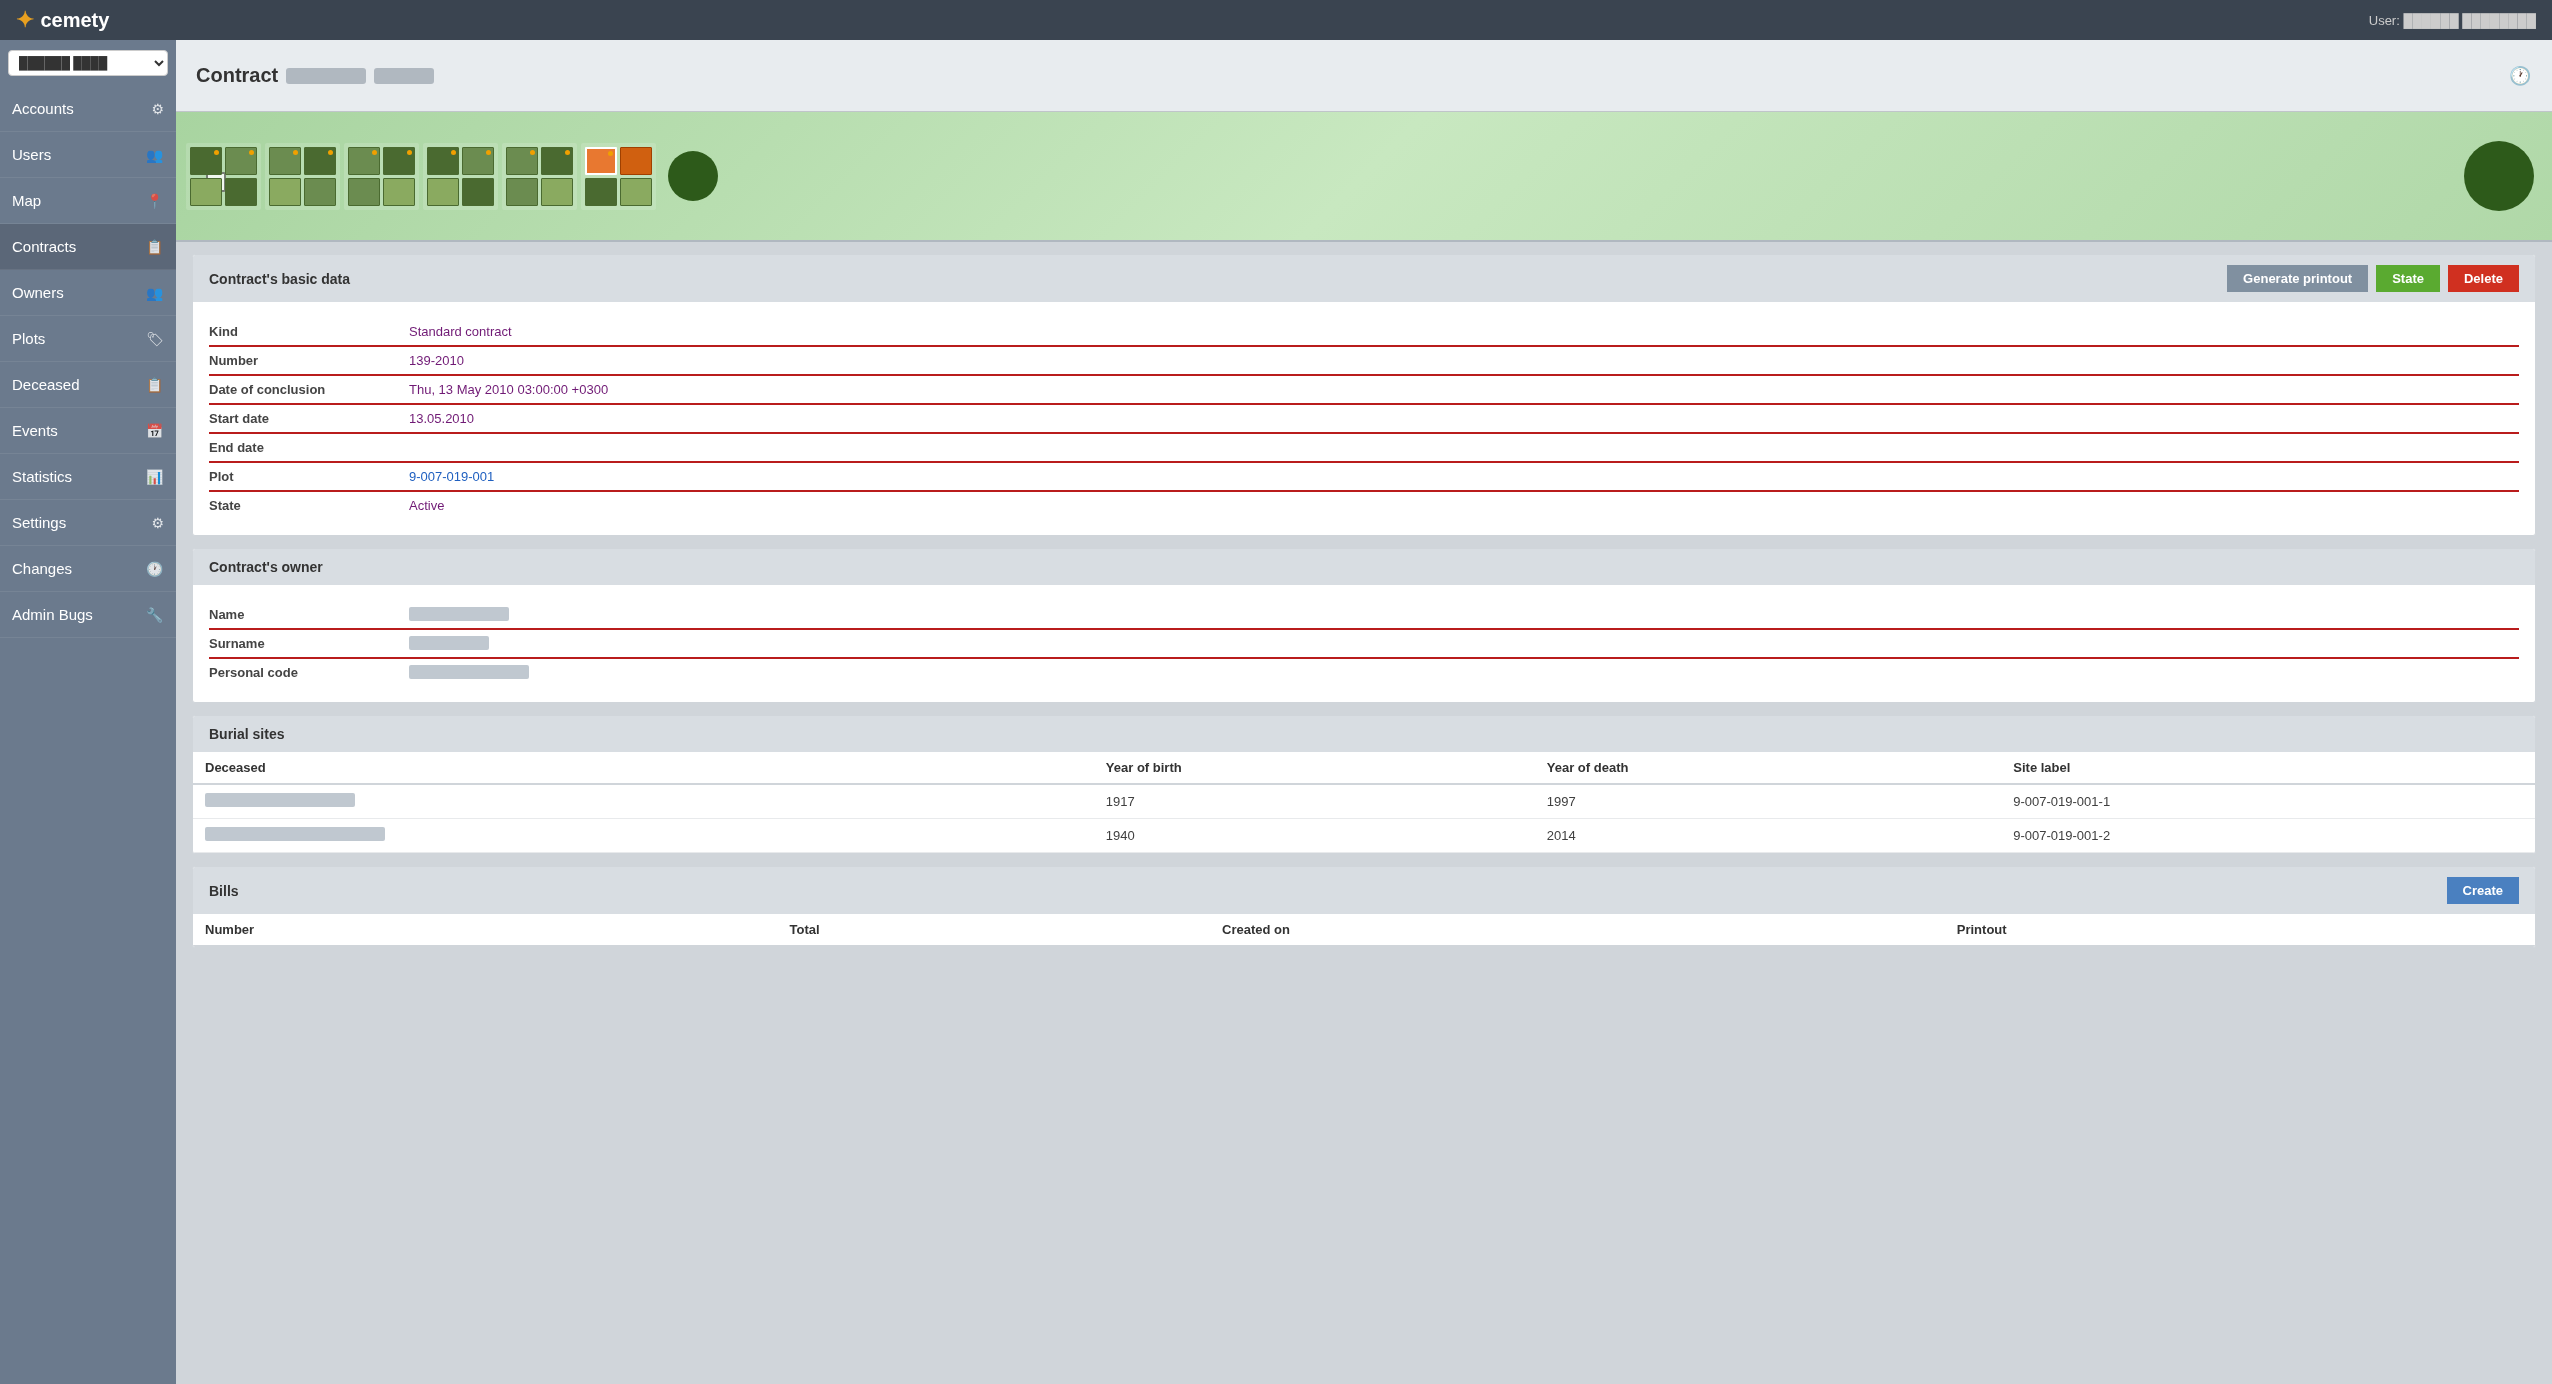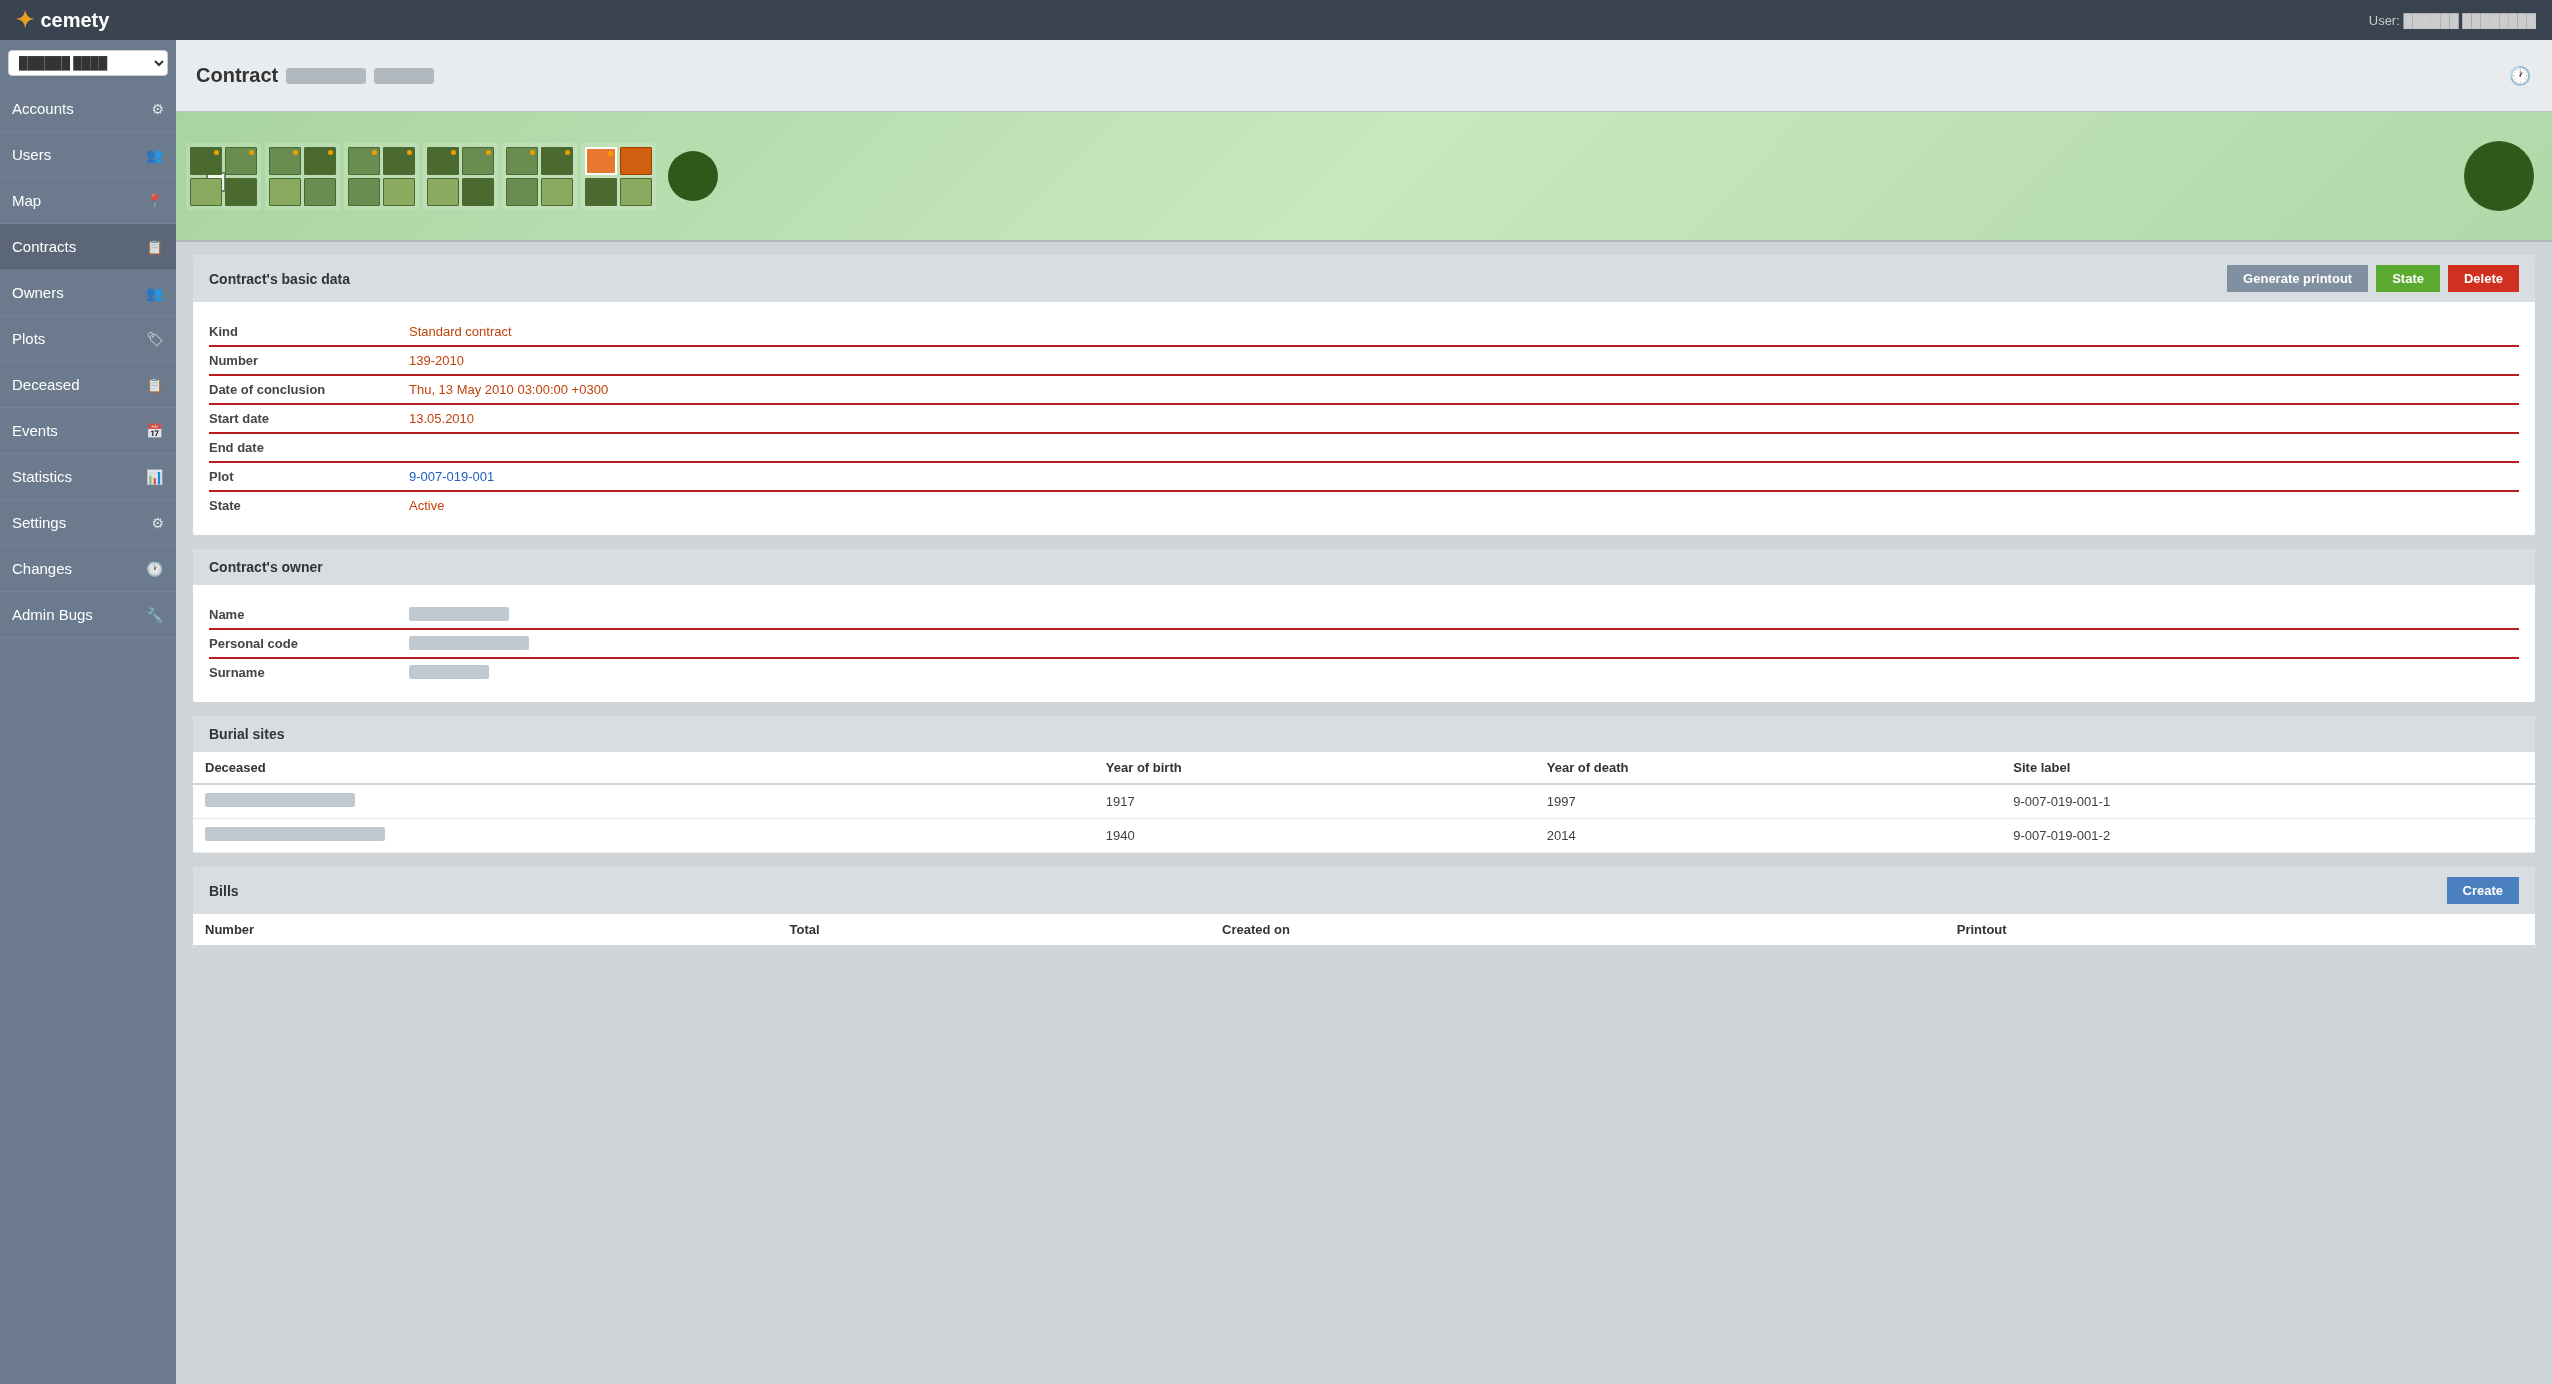--- a/index.html
+++ b/index.html
@@ -229,21 +229,21 @@
     }
     .data-row:last-child { border-bottom: none; }
     .data-label {
       width: 200px;
       font-weight: bold;
       color: #444;
       font-size: 13px;
       flex-shrink: 0;
     }
     .data-value {
-      color: #c2410c;
+      color: #701a75;
       font-size: 13px;
     }
     .data-value.link { color: #2060c0; cursor: pointer; }
     .data-value.redacted {
       display: inline-block;
       height: 14px;
       background: #c0c8d0;
       border-radius: 2px;
       min-width: 80px;
     }
@@ -472,26 +472,26 @@
       <div class="card-header">
         <span>Contract's owner</span>
       </div>
       <div class="card-body">
         <div class="data-table">
           <div class="data-row">
             <span class="data-label">Name</span>
             <span class="data-value redacted" style="width:100px;"></span>
           </div>
           <div class="data-row">
+            <span class="data-label">Surname</span>
+            <span class="data-value redacted" style="width:70px;"></span>
+          </div>
+          <div class="data-row">
             <span class="data-label">Personal code</span>
             <span class="data-value redacted" style="width:120px;"></span>
-          </div>
-          <div class="data-row">
-            <span class="data-label">Surname</span>
-            <span class="data-value redacted" style="width:70px;"></span>
           </div>
         </div>
       </div>
     </div>
 
     <div class="card">
       <div class="card-header">
         <span>Burial sites</span>
       </div>
       <div class="card-body" style="padding: 0;">

